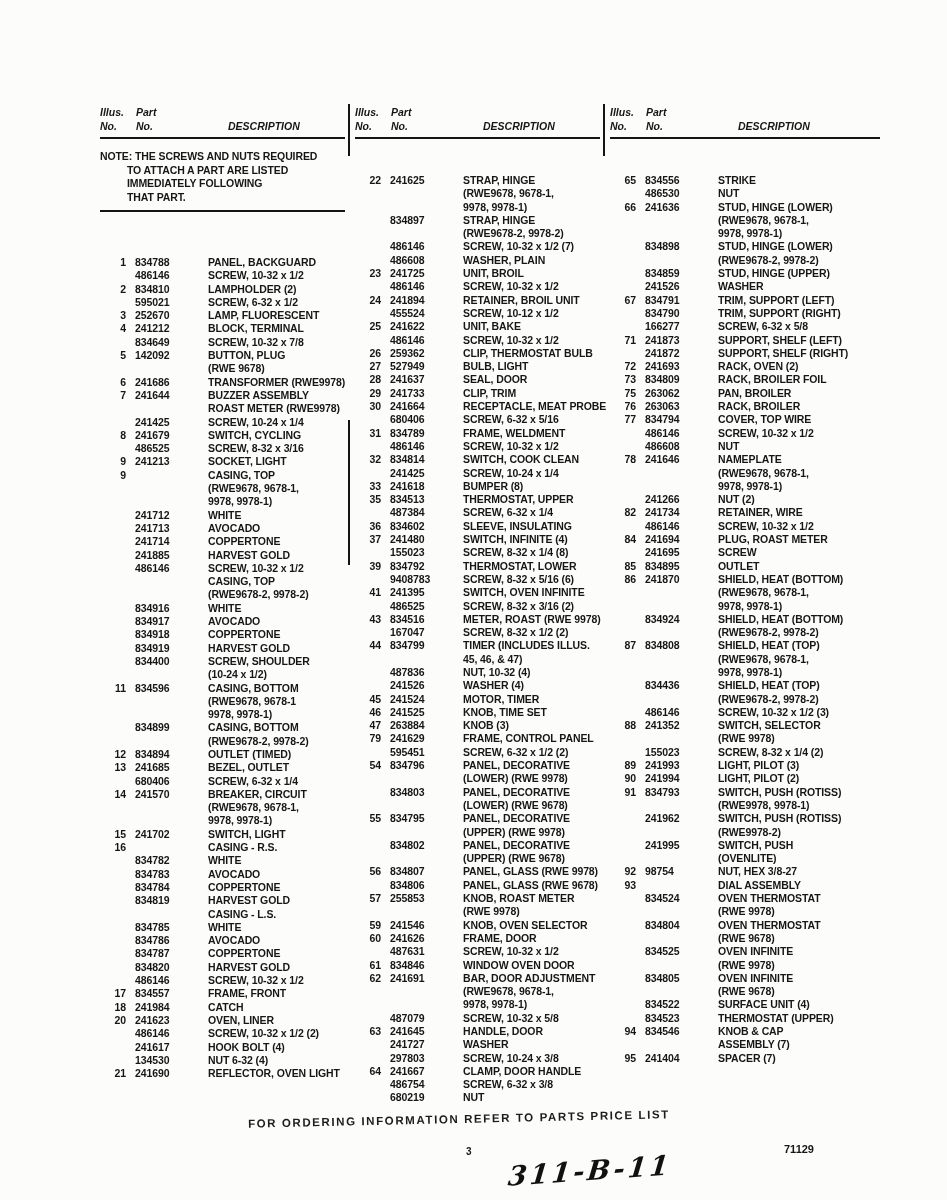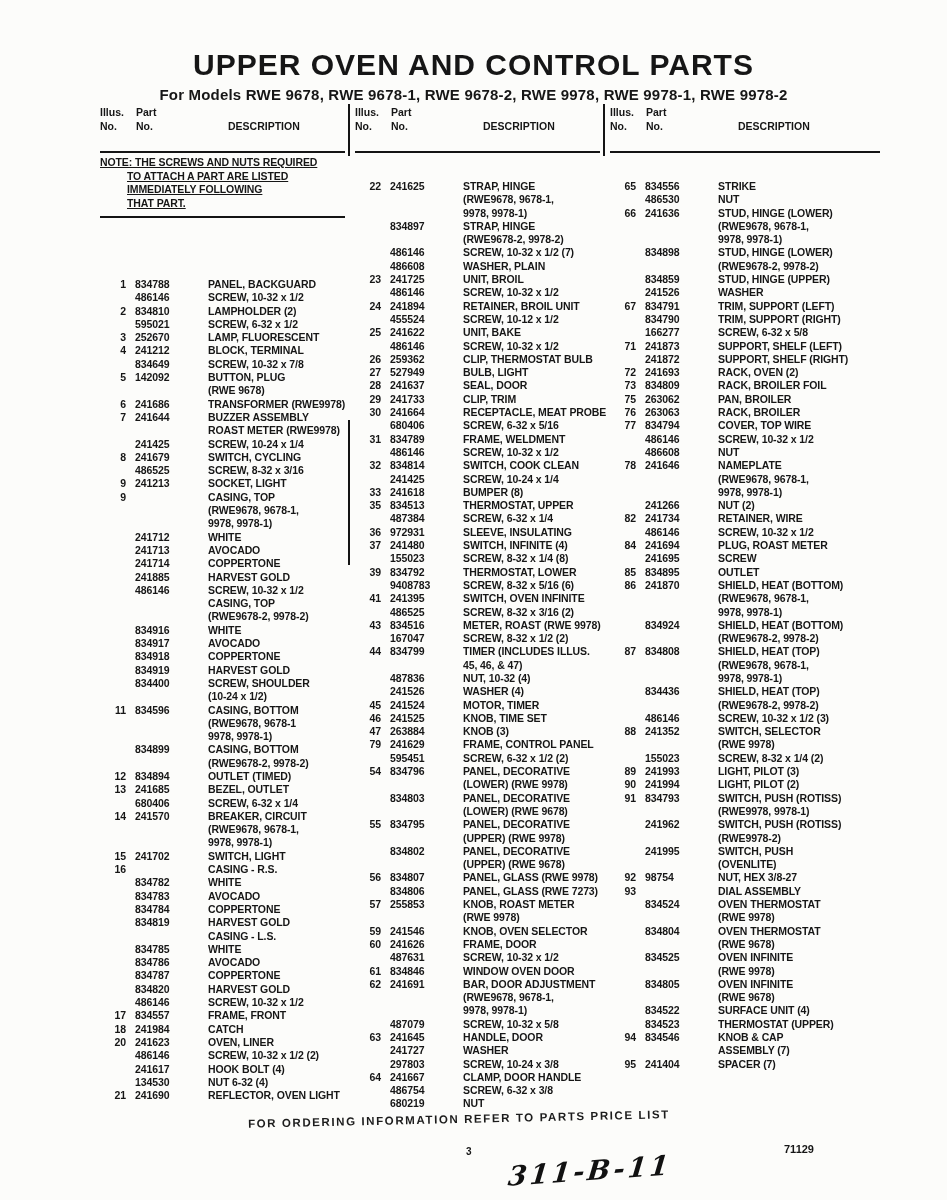--- a/index.html
+++ b/index.html
@@ -22,30 +22,30 @@
   .cols{
     position:absolute;top:105px;left:100px;
     display:flex;gap:10px;
   }
   .col{display:flex;flex-direction:column;}
   .col-1{width:245px;}
   .col-2{width:245px;}
   .col-3{width:270px;}
   .col-head{
     border-bottom:2.5px solid #141414;
-    padding-bottom:18px;margin-bottom:3px;
-    font-size:10.5px;font-weight:bold;
+    padding-bottom:4px;margin-bottom:11px;
+    font-size:10.5px;font-weight:bold;font-style:italic;
   }
   .head-row{display:grid;grid-template-columns:30px 60px 1fr;column-gap:6px;line-height:14px;}
   .head-row .h-desc{padding-left:26px;}
   .note{
     font-size:10.5px;font-weight:bold;line-height:13.5px;
     border-bottom:2.5px solid #141414;
-    padding-bottom:6px;margin-bottom:36px;
-    letter-spacing:-.1px;white-space:nowrap;text-decoration:underline;
+    padding-bottom:6px;margin-bottom:20px;
+    letter-spacing:-.1px;white-space:nowrap;
   }
   .note-line + .note-line{padding-left:27px;}
   .rows{display:flex;flex-direction:column;margin-top:24px;}
   .prow{
     display:grid;grid-template-columns:26px 64px 1fr;column-gap:9px;
     font-size:10.5px;font-weight:bold;line-height:13.3px;
     letter-spacing:-.1px;white-space:nowrap;
   }
   .c-illus{text-align:right;}
   .divider{position:absolute;width:2px;background:#141414;}
@@ -69,22 +69,20 @@
     font-style:italic;font-weight:bold;font-size:27px;letter-spacing:3px;
     transform:rotate(-4deg) skewX(-10deg);
     color:#111;
   }
 </style>
 </head>
 <body>
 
 <div class="page">
 
-  <div class="title">UPPER OVEN AND CONTROL PARTS</div>
-  <div class="subtitle">For Models RWE 9678, RWE 9678-1, RWE 9678-2, RWE 9978, RWE 9978-1, RWE 9978-2</div>
 
   <div class="cols">
 
     <div class="col col-1">
       <div class="col-head">
         <div class="head-row">
           <span>Illus.</span>
           <span>Part</span>
           <span></span>
         </div>
@@ -553,21 +551,21 @@
             <span class="c-part">834513</span>
             <span class="c-desc">THERMOSTAT, UPPER</span>
           </div>
           <div class="prow">
             <span class="c-illus"></span>
             <span class="c-part">487384</span>
             <span class="c-desc">SCREW, 6-32 x 1/4</span>
           </div>
           <div class="prow">
             <span class="c-illus">36</span>
-            <span class="c-part">972931</span>
+            <span class="c-part">834602</span>
             <span class="c-desc">SLEEVE, INSULATING</span>
           </div>
           <div class="prow">
             <span class="c-illus">37</span>
             <span class="c-part">241480</span>
             <span class="c-desc">SWITCH, INFINITE (4)</span>
           </div>
           <div class="prow">
             <span class="c-illus"></span>
             <span class="c-part">155023</span>
@@ -689,21 +687,21 @@
             <span class="c-desc">(UPPER) (RWE 9678)</span>
           </div>
           <div class="prow">
             <span class="c-illus">56</span>
             <span class="c-part">834807</span>
             <span class="c-desc">PANEL, GLASS (RWE 9978)</span>
           </div>
           <div class="prow">
             <span class="c-illus"></span>
             <span class="c-part">834806</span>
-            <span class="c-desc">PANEL, GLASS (RWE 7273)</span>
+            <span class="c-desc">PANEL, GLASS (RWE 9678)</span>
           </div>
           <div class="prow">
             <span class="c-illus">57</span>
             <span class="c-part">255853</span>
             <span class="c-desc">KNOB, ROAST METER</span>
           </div>
           <div class="prow">
             <span class="c-illus"></span>
             <span class="c-part"></span>
             <span class="c-desc">(RWE 9978)</span>

